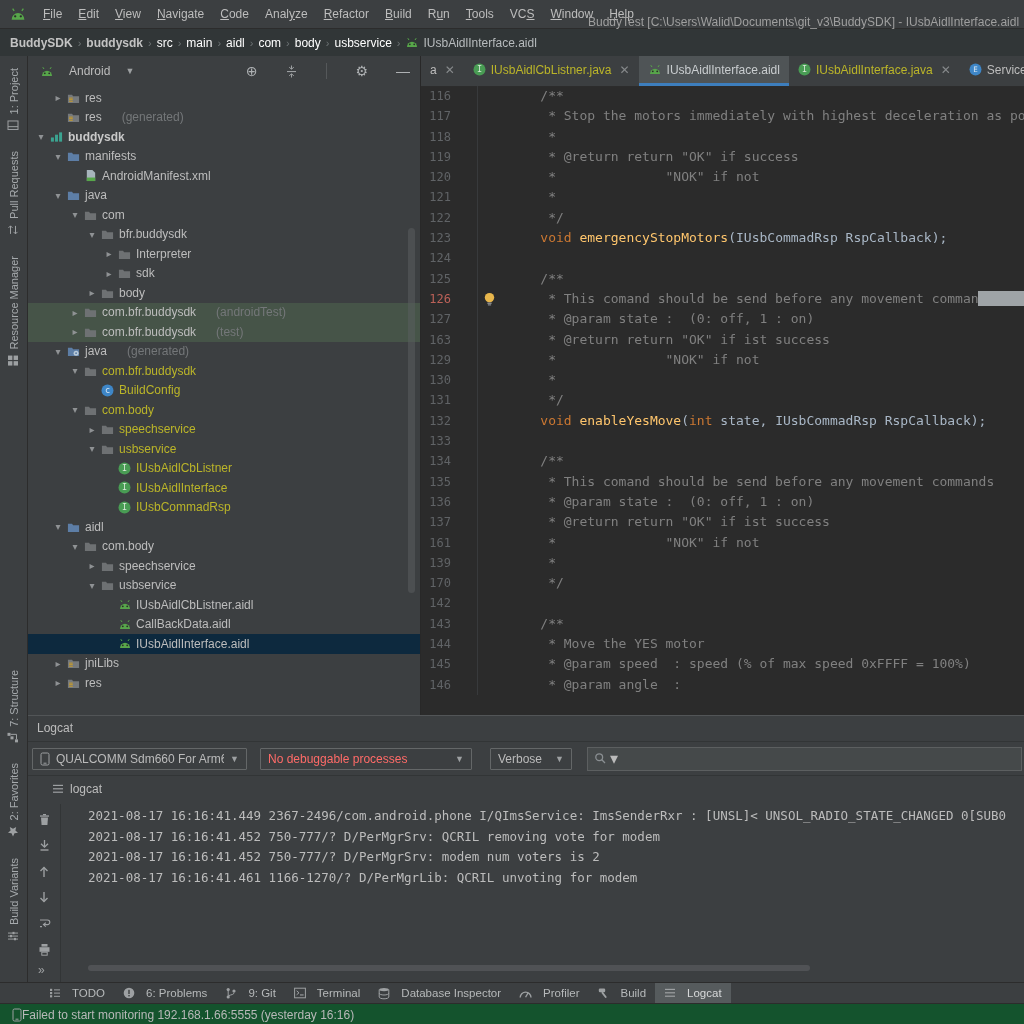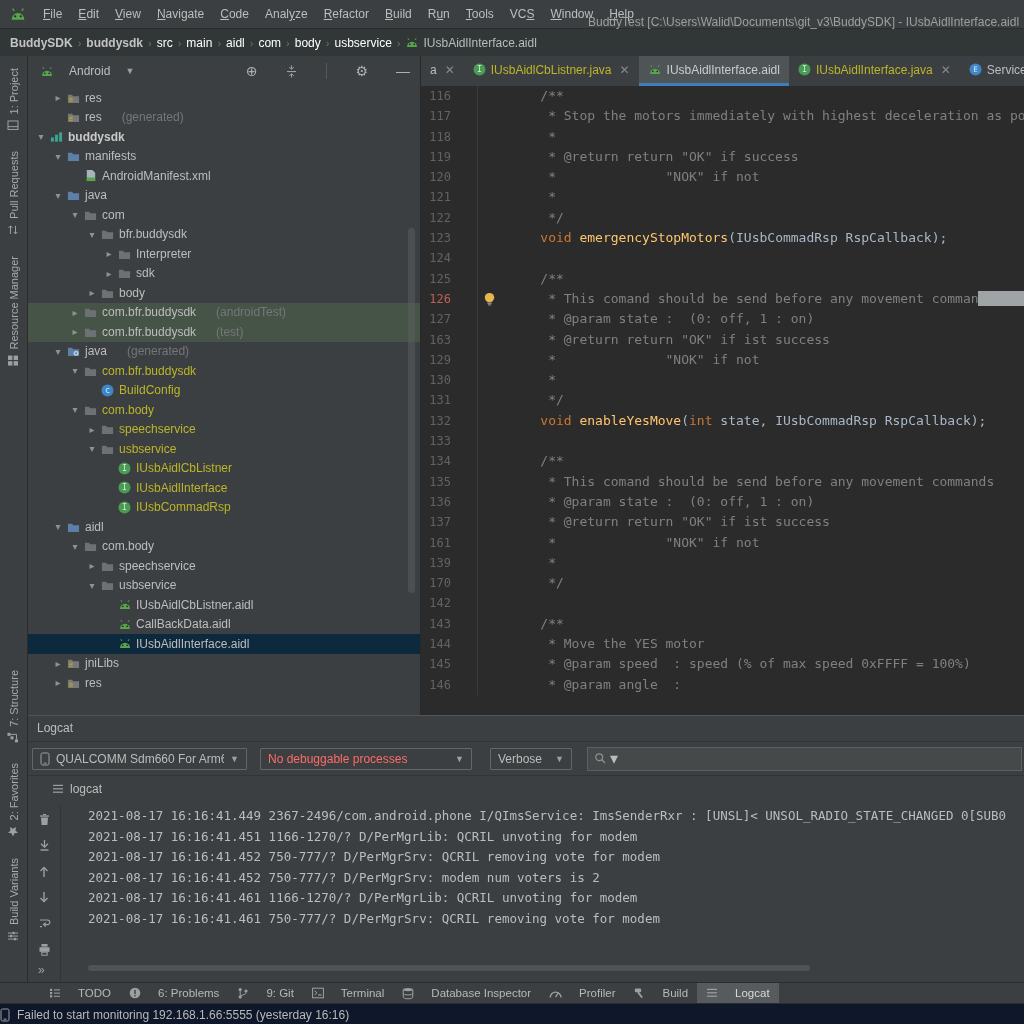--- a/index.html
+++ b/index.html
@@ -100,27 +100,27 @@
   .lc-more{position:absolute;bottom:6px;left:6px;color:#9da0a2;font-size:12px;}
   #lc-lines{position:absolute;left:60px;right:0;top:90px;bottom:20px;overflow:hidden;
             font-family:"DejaVu Sans Mono",monospace;font-size:12.5px;color:#bcbcbc;}
   .logline{height:20.5px;line-height:20.5px;white-space:pre;}
   #lc-hscroll{position:absolute;left:60px;top:249px;width:722px;height:6px;background:#55585a;
               border-radius:3px;opacity:.8;}
 
   
   #toolbar{position:absolute;left:0;right:0;top:982px;height:20px;background:#3c3f41;
            border-top:1px solid #2c2c2c;display:flex;align-items:stretch;padding-left:40px;font-size:11.5px;}
-  .tool{display:flex;align-items:center;gap:17px;padding:0 9px;color:#b6b9ba;}
+  .tool{display:flex;align-items:center;gap:11px;padding:0 9px;color:#b6b9ba;}
   .tool.active{background:#565b5d;color:#d6d8d9;}
 
   
-  #statusbar{position:absolute;left:0;right:0;top:1003px;height:21px;background:#0f172a;
-             border-top:1px solid #2c2c2c;display:flex;align-items:center;gap:7px;
-             padding-left:0;font-size:12px;color:#b8b8b8;}
+  #statusbar{position:absolute;left:0;right:0;top:1003px;height:21px;background:#14532d;
+             border-top:1px solid #2c2c2c;display:flex;align-items:center;
+             padding-left:12px;font-size:12px;color:#b8b8b8;}
 </style>
 </head>
 <body>
 
 <div id="menubar">
   <span class="logo">
       <svg width="18" height="14" viewBox="0 0 14 11">
         <path d="M2 10a5 5.2 0 0 1 10 0z" fill="#57a64a"></path>
         <line x1="4" y1="3" x2="2.8" y2="1.2" stroke="#57a64a"></line>
         <line x1="10" y1="3" x2="11.2" y2="1.2" stroke="#57a64a"></line>
@@ -740,25 +740,23 @@
         <svg width="13" height="13">
           <rect x="3.5" y="1" width="6" height="2.6" fill="#9da0a2"></rect>
           <rect x="1.5" y="4.2" width="10" height="4.6" fill="#9da0a2"></rect>
           <rect x="3.8" y="9.2" width="5.4" height="3" fill="#3c3f41" stroke="#9da0a2"></rect>
         </svg>
       </div>
       <span class="lc-more">»</span>
     </div>
   <div id="lc-lines">
       <div class="logline">2021-08-17 16:16:41.449 2367-2496/com.android.phone I/QImsService: ImsSenderRxr : [UNSL]&lt; UNSOL_RADIO_STATE_CHANGED 0[SUB0</div>
-      <div class="logline">2021-08-17 16:16:41.451 1166-1270/? D/PerMgrLib: QCRIL unvoting for modem</div>
       <div class="logline">2021-08-17 16:16:41.452 750-777/? D/PerMgrSrv: QCRIL removing vote for modem</div>
       <div class="logline">2021-08-17 16:16:41.452 750-777/? D/PerMgrSrv: modem num voters is 2</div>
       <div class="logline">2021-08-17 16:16:41.461 1166-1270/? D/PerMgrLib: QCRIL unvoting for modem</div>
-      <div class="logline">2021-08-17 16:16:41.461 750-777/? D/PerMgrSrv: QCRIL removing vote for modem</div>
     </div>
   <div id="lc-hscroll"></div>
 </div>
 
 <div id="toolbar">
     <div class="tool">
       <span>
         <svg width="12" height="12">
           <rect x="1" y="1.8" width="2.2" height="2.2" fill="#9da0a2"></rect>
           <rect x="5" y="2.4" width="6" height="1" fill="#9da0a2"></rect>

